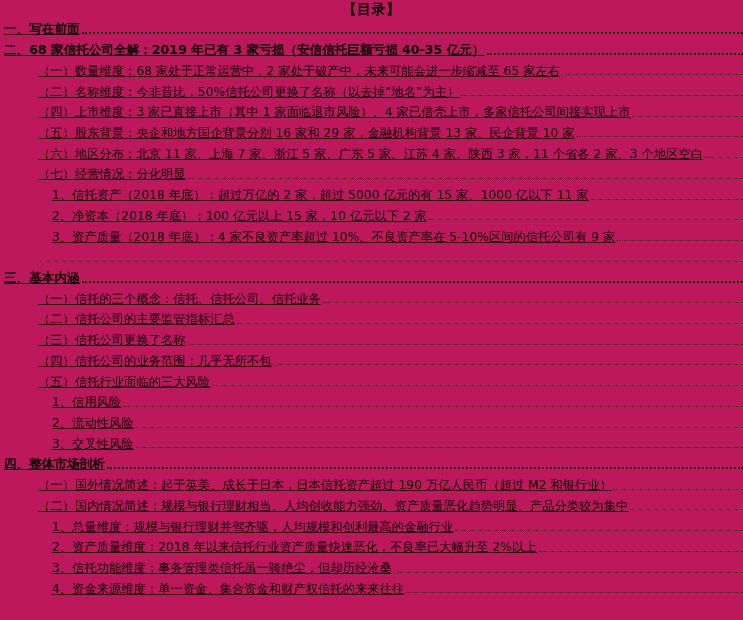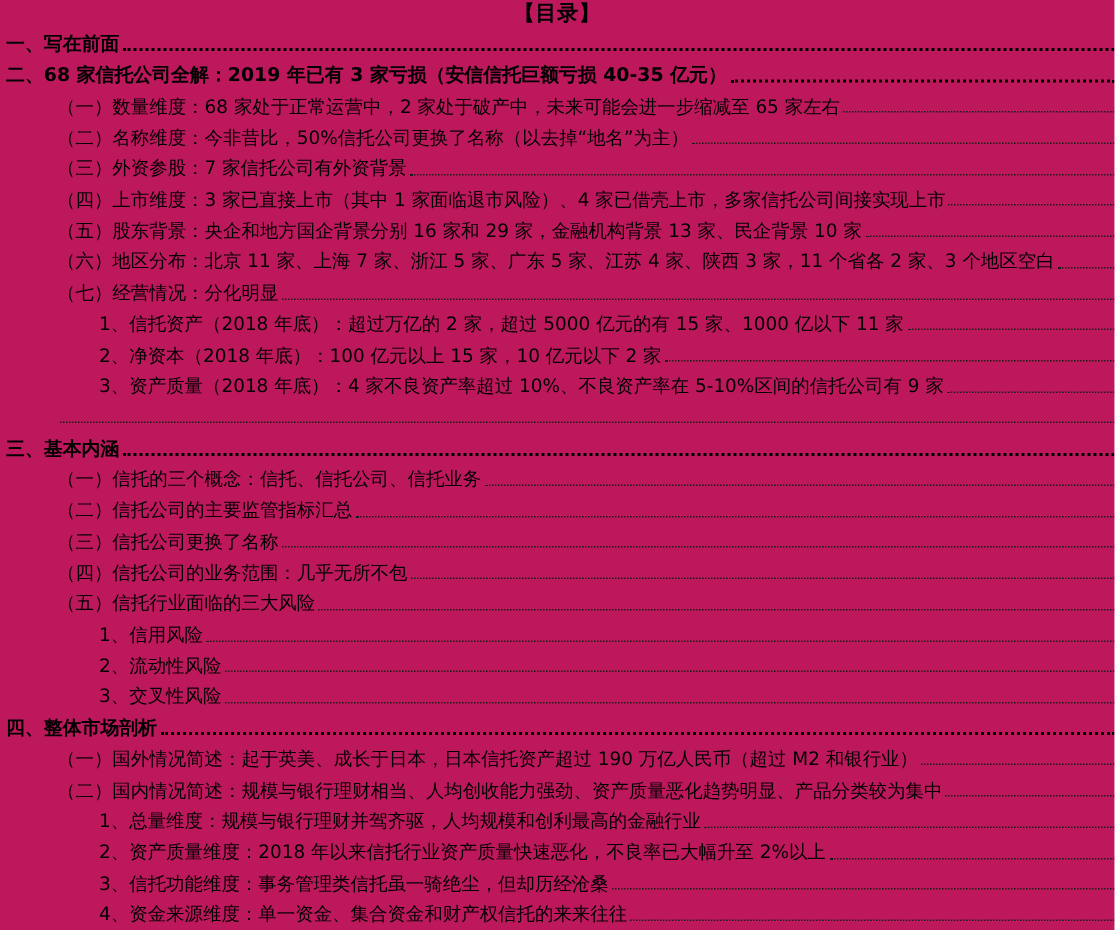--- a/index.html
+++ b/index.html
@@ -29,20 +29,21 @@
     width: 100%;
   }
   .row {
     height: 20.72px;
     display: flex;
     align-items: center;
     overflow: hidden;
     font-size: 12.3px;
     line-height: 14px;
     white-space: nowrap;
+    text-decoration: underline;
   }
   .row .txt {
     white-space: nowrap;
     flex: 0 0 auto;
   }
   .row .leader {
     flex: 1 1 auto;
     min-width: 8px;
     height: 0;
     border-bottom: 1.4px dotted #1a1a1a;
@@ -55,21 +56,20 @@
     font-size: 12.6px;
   }
   .row.level1 .leader {
     border-bottom: 2px dotted #000000;
   }
   .row.level2 {
     padding-left: 38px;
   }
   .row.level3 {
     padding-left: 52px;
-    margin-left: 14px;
   }
 </style>
 </head>
 <body>
 
 <div class="page">
   <div class="title">【目录】</div>
   <div class="toc-list" id="toc-list">
       <div class="row level1">
         <span class="txt">一、写在前面</span>
@@ -78,24 +78,20 @@
       <div class="row level1">
         <span class="txt">二、68 家信托公司全解：2019 年已有 3 家亏损（安信信托巨额亏损 40-35 亿元）</span>
         <span class="leader"></span>
       </div>
       <div class="row level2">
         <span class="txt">（一）数量维度：68 家处于正常运营中，2 家处于破产中，未来可能会进一步缩减至 65 家左右</span>
         <span class="leader"></span>
       </div>
       <div class="row level2">
         <span class="txt">（二）名称维度：今非昔比，50%信托公司更换了名称（以去掉“地名”为主）</span>
-        <span class="leader"></span>
-      </div>
-      <div class="row level2">
-        <span class="txt">（三）外资参股：7 家信托公司有外资背景</span>
         <span class="leader"></span>
       </div>
       <div class="row level2">
         <span class="txt">（四）上市维度：3 家已直接上市（其中 1 家面临退市风险）、4 家已借壳上市，多家信托公司间接实现上市</span>
         <span class="leader"></span>
       </div>
       <div class="row level2">
         <span class="txt">（五）股东背景：央企和地方国企背景分别 16 家和 29 家，金融机构背景 13 家、民企背景 10 家</span>
         <span class="leader"></span>
       </div>

